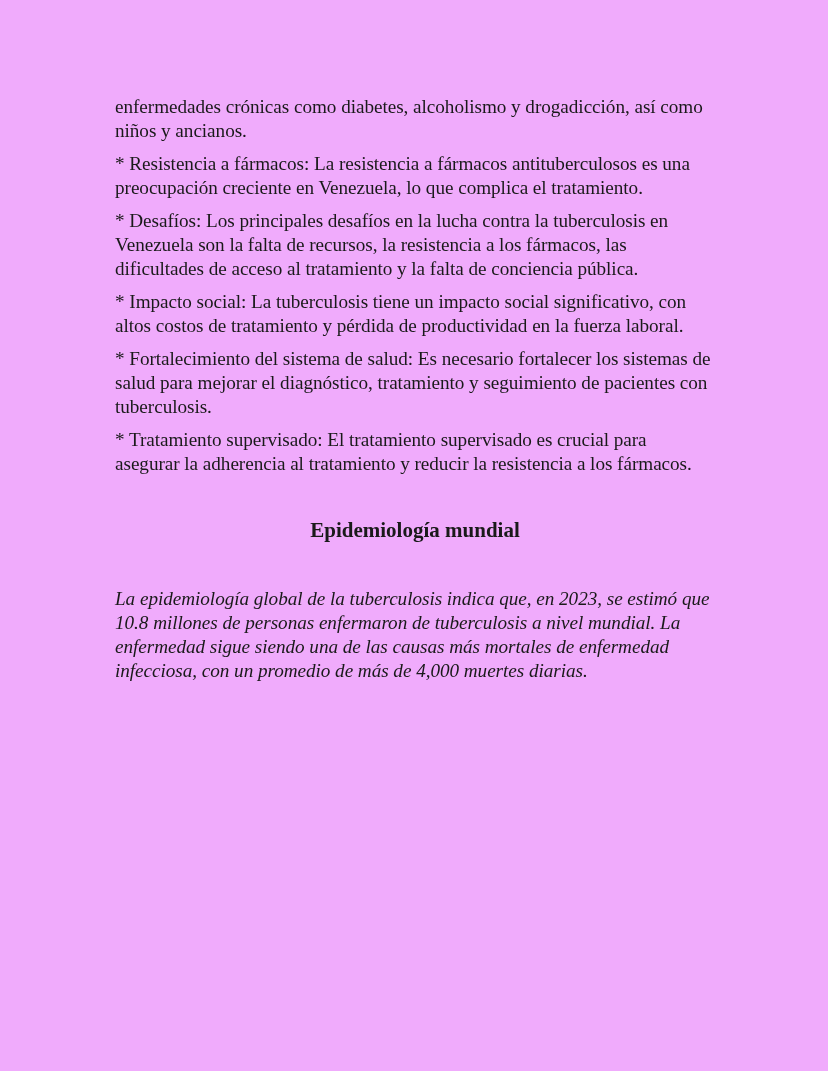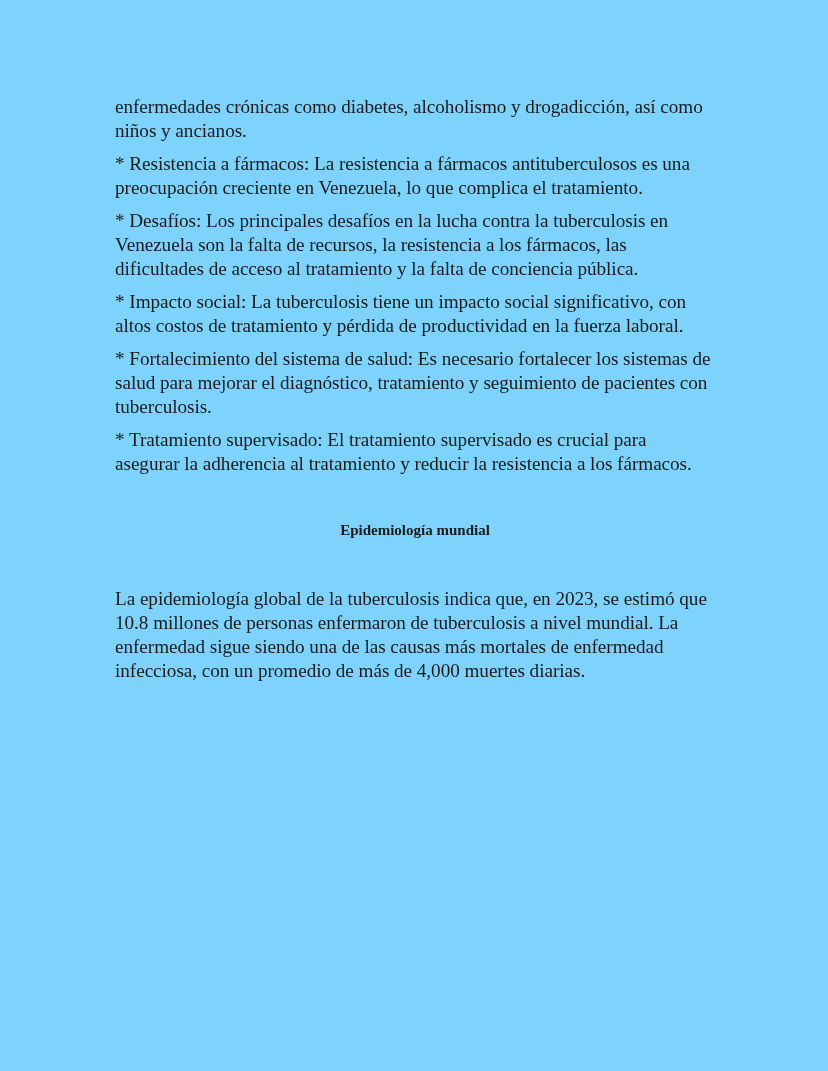--- a/index.html
+++ b/index.html
@@ -14,44 +14,45 @@
       overflow: hidden;
       font-family: "Liberation Serif", "DejaVu Serif", serif;
       color: #1a1a1a;
     }
     .page {
       position: absolute;
       left: 0;
       top: 0;
       width: 828px;
       height: 1071px;
-      background: #7dd3fc;
+      background: #f0abfc;
     }
     .content {
       position: absolute;
       left: 115px;
       top: 95px;
       width: 600px;
     }
     .para {
       margin: 0 0 9px 0;
       font-size: 19.2px;
       line-height: 24px;
       letter-spacing: -0.05px;
       word-spacing: 0px;
     }
     .heading {
       text-align: center;
       font-weight: bold;
-      font-size: 15px;
+      font-size: 21px;
       line-height: 24px;
       margin: 42px 0 0 0;
     }
     .after-heading {
       margin-top: 45px;
+      font-style: italic;
     }
   </style>
 </head>
 <body>
 
 <div class="page">
   <div class="content">
     <p class="para">enfermedades crónicas como diabetes, alcoholismo y drogadicción, así como niños y ancianos.</p>
     <p class="para">* Resistencia a fármacos: La resistencia a fármacos antituberculosos es una preocupación creciente en Venezuela, lo que complica el tratamiento.</p>
     <p class="para">* Desafíos: Los principales desafíos en la lucha contra la tuberculosis en Venezuela son la falta de recursos, la resistencia a los fármacos, las dificultades de acceso al tratamiento y la falta de conciencia pública.</p>

